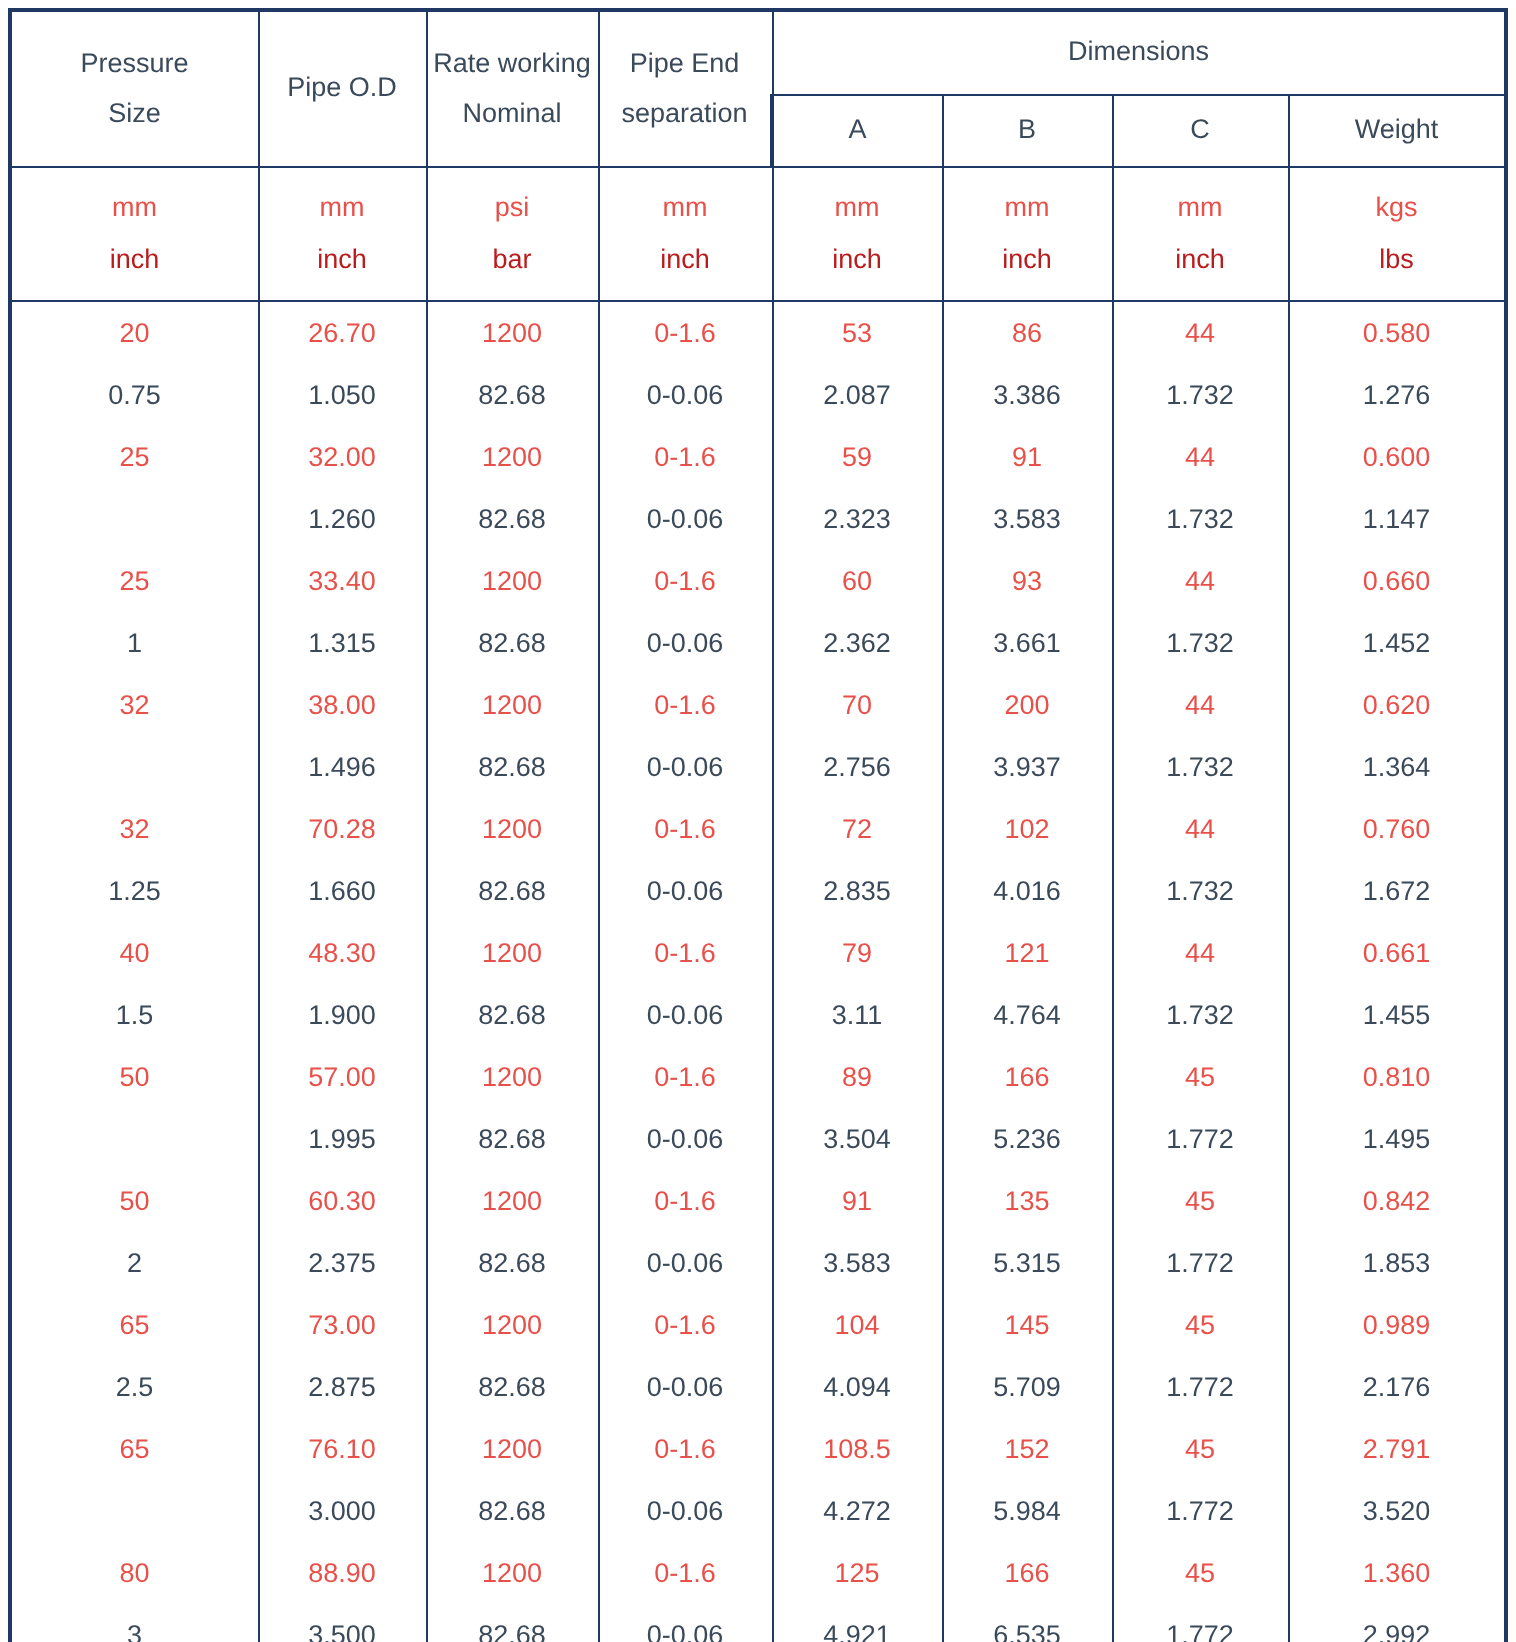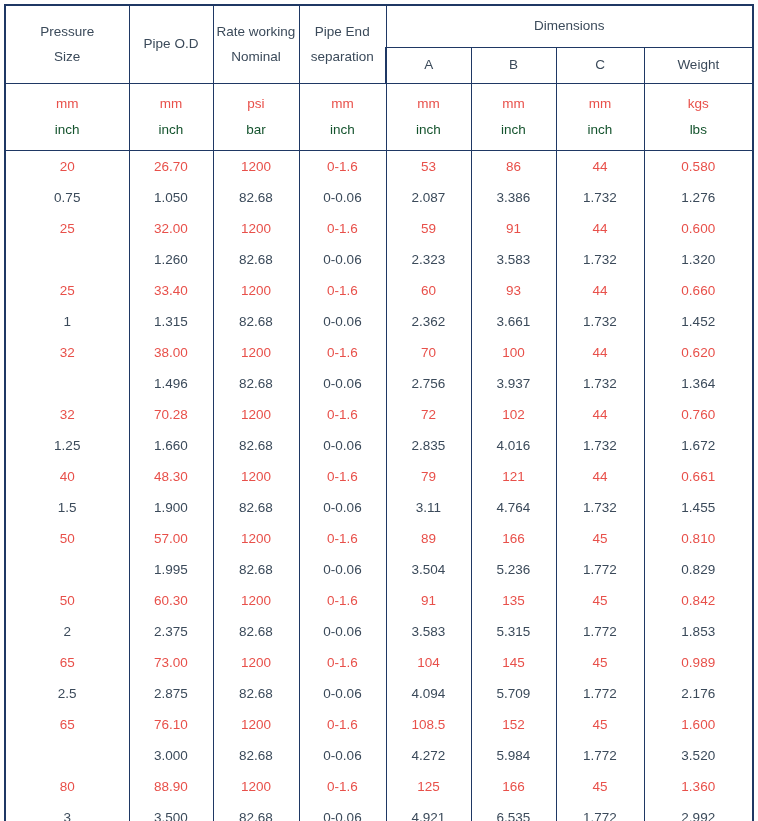--- a/index.html
+++ b/index.html
@@ -55,21 +55,21 @@
   table.spec thead th.h-main { height: 60px; }
   table.spec thead th.h-sub  { height: 27px; }
   table.spec thead th.h-units{ height: 58px; margin-left: 26px; }
 
   .unit-mm {
     color: #e8504a;
     display: block;
     line-height: 1.95;
   }
   .unit-inch {
-    color: #14532d;
+    color: #b91c1c;
     display: block;
     line-height: 1.95;
   }
 
   
   table.spec tbody td {
     border: 0;
     border-left: 1px solid #1f3864;
     border-right: 1px solid #1f3864;
     text-align: center;
@@ -196,21 +196,21 @@
           <td>0.600</td>
         </tr>
         <tr class="imperial">
           <td></td>
           <td>1.260</td>
           <td>82.68</td>
           <td>0-0.06</td>
           <td>2.323</td>
           <td>3.583</td>
           <td>1.732</td>
-          <td>1.320</td>
+          <td>1.147</td>
         </tr>
         <tr class="metric">
           <td>25</td>
           <td>33.40</td>
           <td>1200</td>
           <td>0-1.6</td>
           <td>60</td>
           <td>93</td>
           <td>44</td>
           <td>0.660</td>
@@ -224,21 +224,21 @@
           <td>3.661</td>
           <td>1.732</td>
           <td>1.452</td>
         </tr>
         <tr class="metric">
           <td>32</td>
           <td>38.00</td>
           <td>1200</td>
           <td>0-1.6</td>
           <td>70</td>
-          <td>100</td>
+          <td>200</td>
           <td>44</td>
           <td>0.620</td>
         </tr>
         <tr class="imperial">
           <td></td>
           <td>1.496</td>
           <td>82.68</td>
           <td>0-0.06</td>
           <td>2.756</td>
           <td>3.937</td>
@@ -296,21 +296,21 @@
           <td>0.810</td>
         </tr>
         <tr class="imperial">
           <td></td>
           <td>1.995</td>
           <td>82.68</td>
           <td>0-0.06</td>
           <td>3.504</td>
           <td>5.236</td>
           <td>1.772</td>
-          <td>0.829</td>
+          <td>1.495</td>
         </tr>
         <tr class="metric">
           <td>50</td>
           <td>60.30</td>
           <td>1200</td>
           <td>0-1.6</td>
           <td>91</td>
           <td>135</td>
           <td>45</td>
           <td>0.842</td>
@@ -346,21 +346,21 @@
           <td>2.176</td>
         </tr>
         <tr class="metric">
           <td>65</td>
           <td>76.10</td>
           <td>1200</td>
           <td>0-1.6</td>
           <td>108.5</td>
           <td>152</td>
           <td>45</td>
-          <td>1.600</td>
+          <td>2.791</td>
         </tr>
         <tr class="imperial">
           <td></td>
           <td>3.000</td>
           <td>82.68</td>
           <td>0-0.06</td>
           <td>4.272</td>
           <td>5.984</td>
           <td>1.772</td>
           <td>3.520</td>

